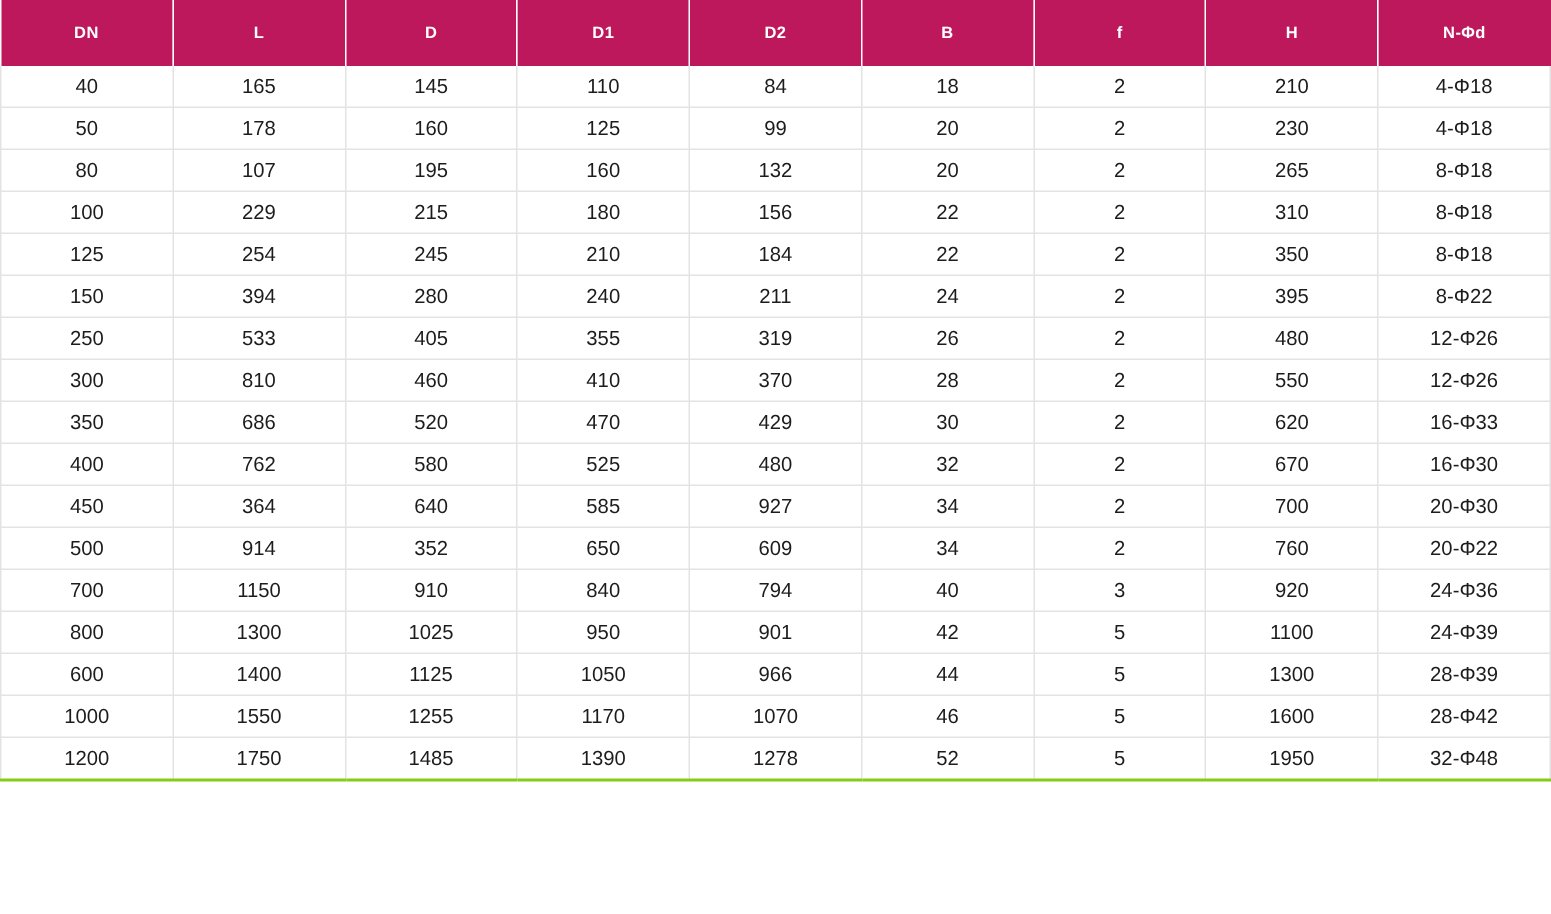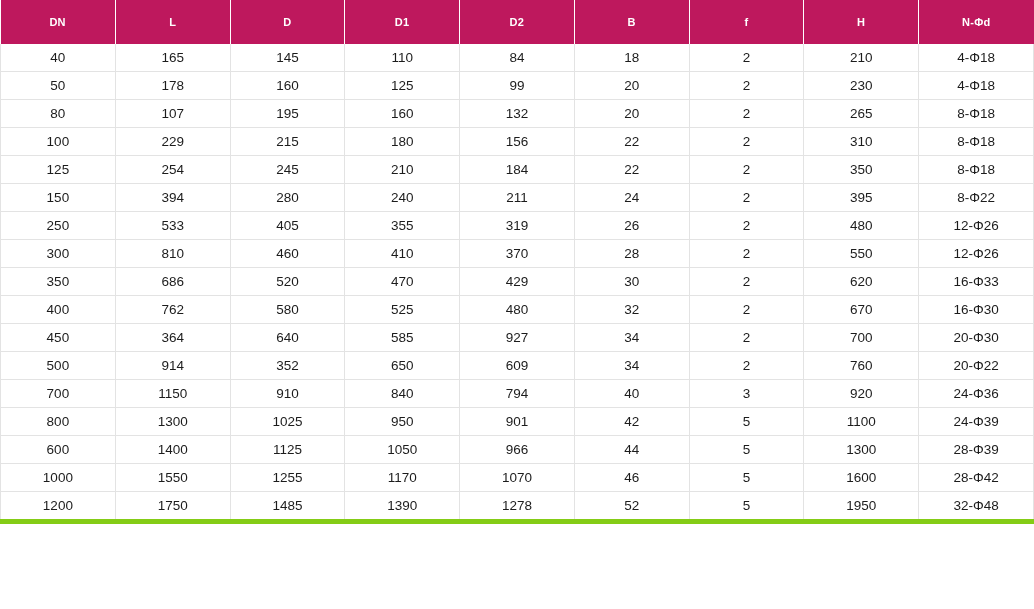--- a/index.html
+++ b/index.html
@@ -46,21 +46,21 @@
     text-align: center;
     padding: 0;
     background: #ffffff;
     border-bottom: 1px solid #e3e3e3;
     border-right: 1px solid #e3e3e3;
   }
   table.spec-table tbody tr td:first-child {
     border-left: 1px solid #e3e3e3;
   }
   table.spec-table tbody tr:last-child td {
-    border-bottom: 5px solid #84cc16;
+    border-bottom: 2px solid #84cc16;
   }
 </style>
 </head>
 <body>
 
 <div class="table-wrap">
   <table class="spec-table">
     <thead>
       <tr>
         <th>DN</th>

